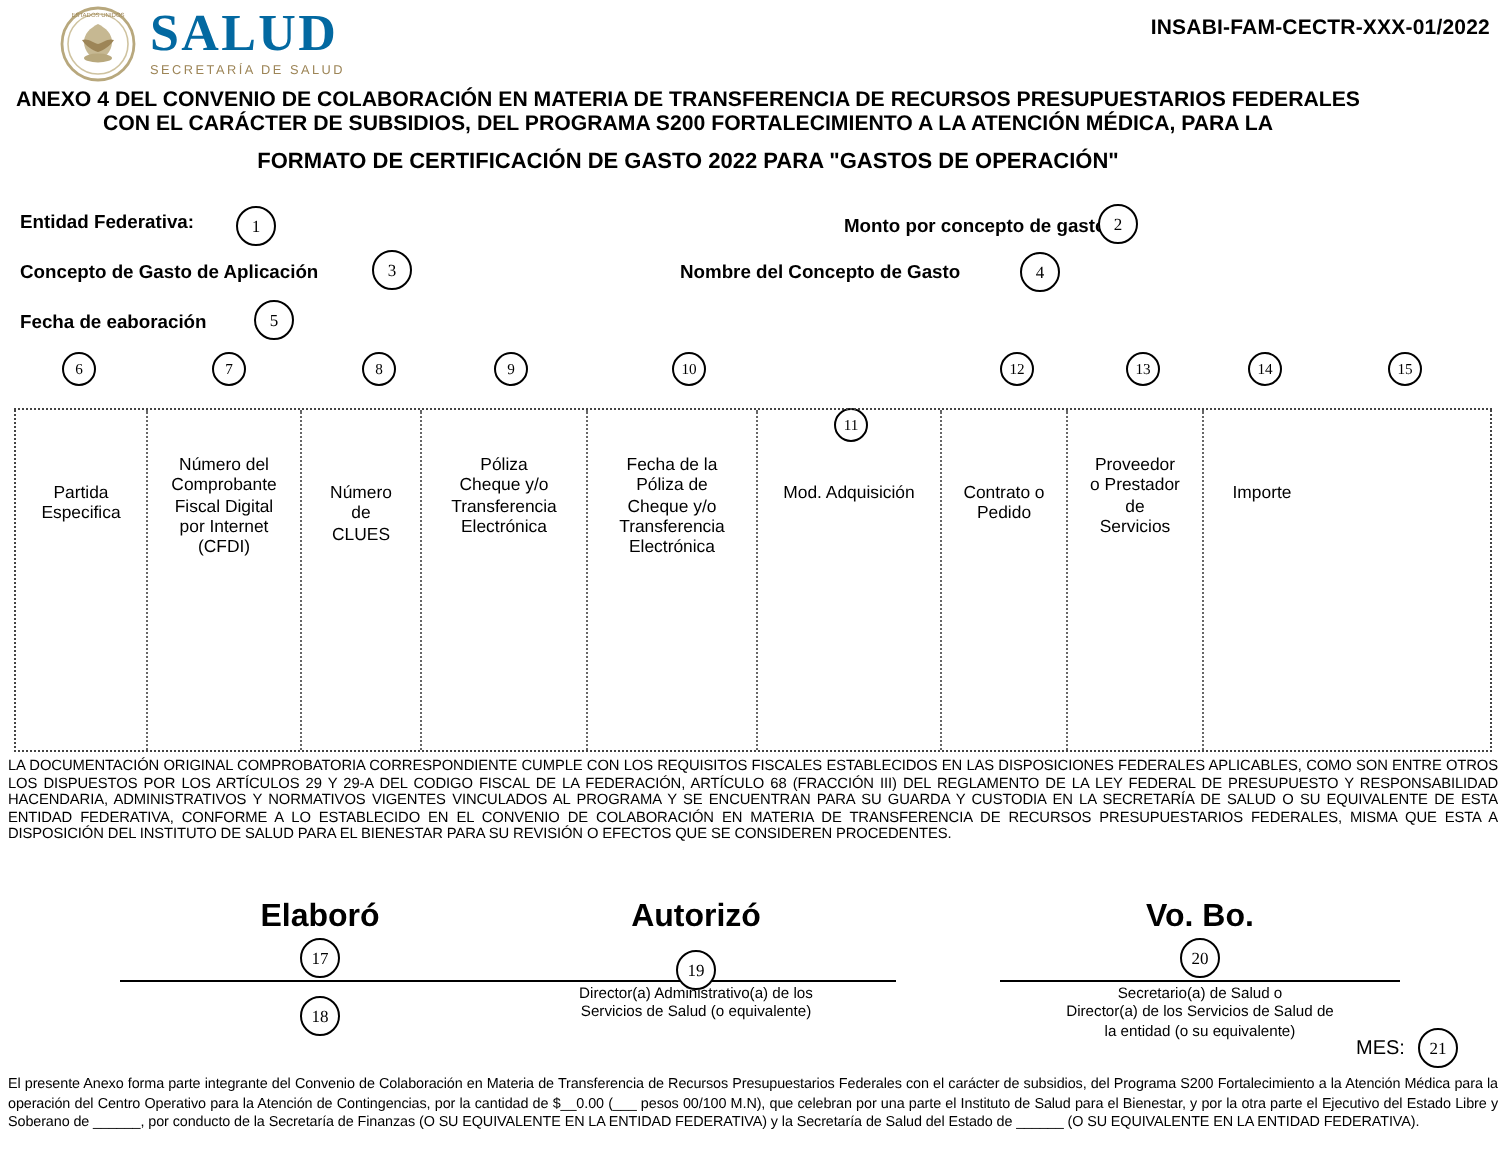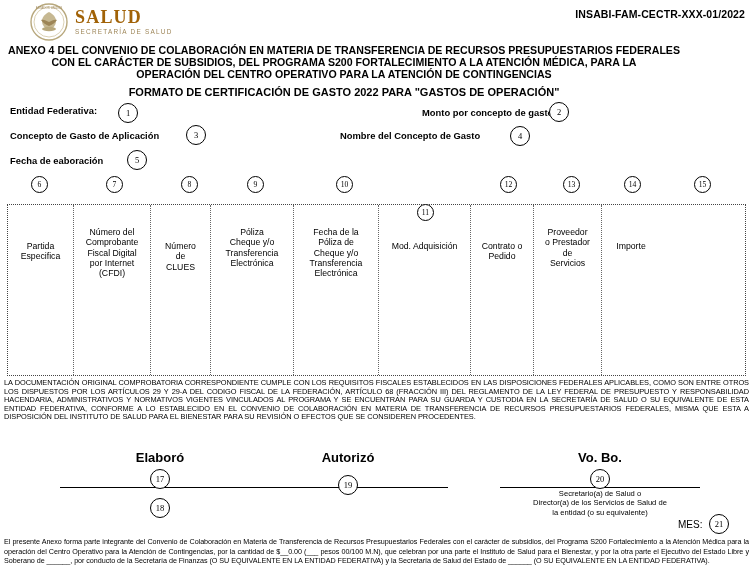--- a/index.html
+++ b/index.html
@@ -13,22 +13,22 @@
   }
   .page{position:relative;width:753px;height:581px;}
 
   
   .brand{position:absolute;left:30px;top:3px;display:flex;align-items:center;gap:7px;}
   .seal{width:38px;height:38px;position:relative;flex:none;}
   .seal svg{display:block;}
   .brandtext{display:flex;flex-direction:column;line-height:1;}
   .brand-main{
     font-family:"Liberation Serif", serif;
-    font-weight:bold;font-size:18px;letter-spacing:1.2px;
-    color:#a16207;
+    font-weight:bold;font-size:26px;letter-spacing:1.2px;
+    color:#0369a1;
   }
   .brand-sub{
     font-size:6.4px;letter-spacing:1.25px;color:#9d8557;
     margin-top:3px;font-family:"Liberation Sans",sans-serif;
   }
   .doccode{
     position:absolute;right:8px;top:8px;
     font-size:10.5px;font-weight:bold;letter-spacing:.1px;
   }
 
@@ -86,21 +86,21 @@
 
   
   .legal{
     position:absolute;left:4px;top:379px;width:745px;
     font-size:7.4px;line-height:8.6px;text-align:justify;
     letter-spacing:-0.05px;
   }
 
   
   .sig{position:absolute;text-align:center;}
-  .sig .role{font-size:13px;font-weight:bold;}
+  .sig .role{font-size:16px;font-weight:bold;}
   .sigline{border-top:1px solid #000;}
   .sigcap{font-size:7.6px;line-height:9.4px;margin-top:1px;}
 
   .mes{position:absolute;font-size:10px;font-weight:normal;}
 
   
   .footer{
     position:absolute;left:4px;top:537px;width:745px;
     font-size:7.2px;line-height:9.6px;text-align:justify;
     letter-spacing:-0.05px;
@@ -126,21 +126,20 @@
       <span class="brand-main">SALUD</span>
       <span class="brand-sub">SECRETARÍA DE SALUD</span>
     </span>
   </div>
 
   <div class="doccode">INSABI-FAM-CECTR-XXX-01/2022</div>
 
   <div class="titleblock">
     <div class="t1">ANEXO 4 DEL CONVENIO DE COLABORACIÓN EN MATERIA DE TRANSFERENCIA DE RECURSOS PRESUPUESTARIOS FEDERALES</div>
     <div class="t1">CON EL CARÁCTER DE SUBSIDIOS, DEL PROGRAMA S200 FORTALECIMIENTO A LA ATENCIÓN MÉDICA, PARA LA</div>
-    <div class="t1">OPERACIÓN DEL CENTRO OPERATIVO PARA LA ATENCIÓN DE CONTINGENCIAS</div>
     <div class="t2">FORMATO DE CERTIFICACIÓN DE GASTO 2022 PARA "GASTOS DE OPERACIÓN"</div>
   </div>
 
   <div class="fld" style="left:10px;top:105px;">Entidad Federativa:</div>
   <div class="circ" style="left:118px;top:103px;">1</div>
 
   <div class="fld" style="left:422px;top:107px;">Monto por concepto de gasto</div>
   <div class="circ" style="left:549px;top:102px;">2</div>
 
   <div class="fld" style="left:10px;top:130px;">Concepto de Gasto de Aplicación</div>
@@ -202,20 +201,21 @@
     <div class="sigline"></div>
     <div style="height:22px;"></div>
   </div>
   <div class="circ" style="left:150px;top:469px;">17</div>
   <div class="circ" style="left:150px;top:498px;">18</div>
 
   <div class="sig" style="left:248px;top:450px;width:200px;">
     <div class="role">Autorizó</div>
     <div style="height:22px;"></div>
     <div class="sigline"></div>
+    <div class="sigcap">Director(a) Administrativo(a) de los<br>Servicios de Salud (o equivalente)</div>
   </div>
   <div class="circ" style="left:338px;top:475px;">19</div>
 
   <div class="sig" style="left:500px;top:450px;width:200px;">
     <div class="role">Vo. Bo.</div>
     <div style="height:22px;"></div>
     <div class="sigline"></div>
     <div class="sigcap">Secretario(a) de Salud o<br>Director(a) de los Servicios de Salud de<br>la entidad (o su equivalente)</div>
   </div>
   <div class="circ" style="left:590px;top:469px;">20</div>

